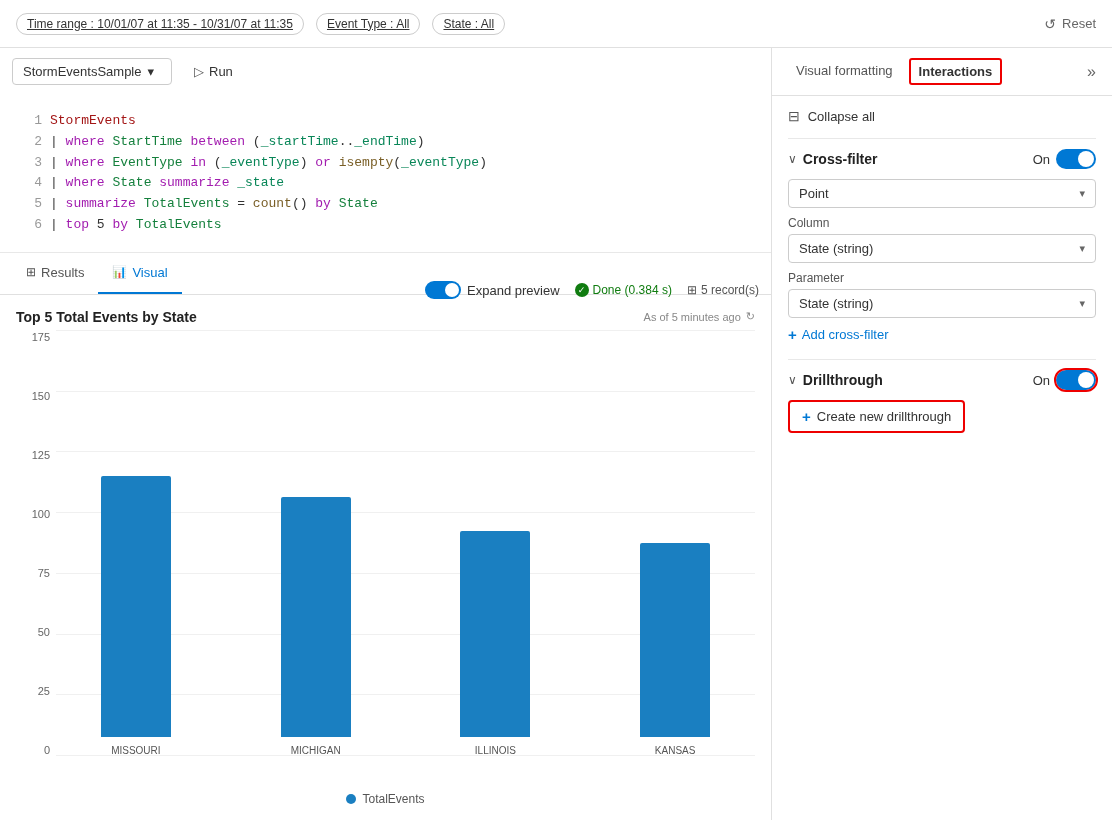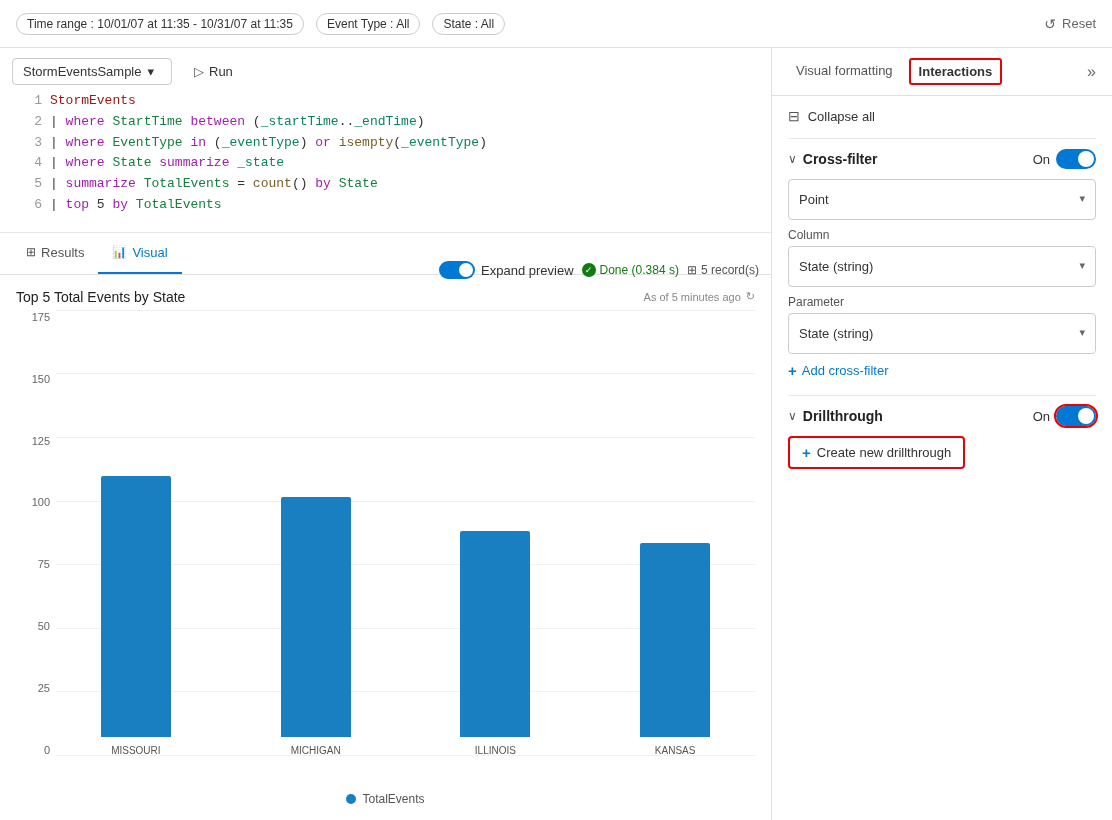--- a/index.html
+++ b/index.html
@@ -7,34 +7,34 @@
 
     
     .top-bar {
       display: flex; align-items: center; gap: 12px;
       padding: 10px 16px; border-bottom: 1px solid #e0e0e0;
       background: #fff; height: 48px;
     }
     .filter-chip {
       border: 1px solid #ccc; border-radius: 16px;
       padding: 3px 10px; font-size: 12px; color: #333;
-      background: #fff; cursor: pointer;
+      background: #fff; cursor: pointer; text-decoration: underline;
     }
     .top-bar-right { margin-left: auto; display: flex; align-items: center; gap: 6px; cursor: pointer; color: #666; font-size: 13px; }
     .reset-icon { font-size: 14px; }
 
     
     .main-layout { display: flex; height: calc(820px - 48px); }
 
     
     .left-panel { flex: 1; border-right: 1px solid #e0e0e0; display: flex; flex-direction: column; min-width: 0; }
 
     
     .query-area { padding: 10px 12px; border-bottom: 1px solid #e8e8e8; }
-    .query-toolbar { display: flex; align-items: center; gap: 10px; margin-bottom: 0; }
+    .query-toolbar { display: flex; align-items: center; gap: 10px; margin-bottom: 20px; }
     .db-select {
       border: 1px solid #ccc; border-radius: 4px; padding: 5px 10px;
       font-size: 13px; background: #fff; cursor: pointer;
       display: flex; align-items: center; gap: 6px; min-width: 160px;
     }
     .run-btn {
       display: flex; align-items: center; gap: 5px;
       padding: 5px 12px; border: none; background: none;
       cursor: pointer; color: #333; font-size: 13px;
     }
@@ -61,39 +61,39 @@
       height: 42px;
     }
     .tab-item {
       display: flex; align-items: center; gap: 5px;
       padding: 0 14px; height: 100%; cursor: pointer;
       font-size: 13px; color: #555; border-bottom: 2px solid transparent;
       position: relative;
     }
     .tab-item.active { color: #0078d4; border-bottom: 2px solid #0078d4; font-weight: 500; }
     .tab-icon { font-size: 12px; }
-    .tabs-right { margin-left: auto; display: flex; align-items: center; gap: 8px; margin-top: 34px; }
+    .tabs-right { margin-left: auto; display: flex; align-items: center; gap: 15px; margin-top: 34px; }
     .expand-toggle { display: flex; align-items: center; gap: 6px; }
     .toggle-switch {
       width: 36px; height: 18px; border-radius: 9px; background: #0078d4;
       position: relative; cursor: pointer;
     }
     .toggle-thumb {
       width: 14px; height: 14px; border-radius: 50%; background: #fff;
       position: absolute; top: 2px; right: 2px;
     }
     .done-badge { display: flex; align-items: center; gap: 4px; color: #107c10; font-size: 12px; }
     .done-circle { width: 14px; height: 14px; background: #107c10; border-radius: 50%; display: flex; align-items: center; justify-content: center; color: #fff; font-size: 9px; }
     .records-badge { display: flex; align-items: center; gap: 4px; color: #555; font-size: 12px; }
     .records-icon { font-size: 12px; }
 
     
     .chart-area { flex: 1; padding: 14px 16px; overflow: hidden; display: flex; flex-direction: column; }
     .chart-title-row { display: flex; align-items: center; justify-content: space-between; margin-bottom: 6px; }
-    .chart-title { font-size: 14px; font-weight: 400; color: #222; }
+    .chart-title { font-size: 14px; font-weight: 700; color: #222; }
     .chart-meta { font-size: 11px; color: #888; display: flex; align-items: center; gap: 5px; }
     .refresh-icon { cursor: pointer; }
 
     
     .bar-chart-wrap { flex: 1; display: flex; flex-direction: column; min-height: 0; }
     .bar-chart { flex: 1; display: flex; align-items: flex-end; position: relative; padding-left: 40px; padding-bottom: 30px; }
     .y-axis { position: absolute; left: 0; top: 0; bottom: 30px; display: flex; flex-direction: column-reverse; justify-content: space-between; font-size: 11px; color: #666; padding-right: 4px; width: 38px; text-align: right; }
     .grid-lines { position: absolute; left: 40px; right: 0; top: 0; bottom: 30px; }
     .grid-line { position: absolute; left: 0; right: 0; border-top: 1px solid #f0f0f0; }
     .bars-container { display: flex; align-items: flex-end; gap: 20px; width: 100%; justify-content: space-around; position: relative; z-index: 1; }
@@ -125,22 +125,22 @@
     .chevron-down { font-size: 12px; color: #555; cursor: pointer; }
     .section-title { font-size: 14px; font-weight: 600; color: #222; }
     .section-toggle { display: flex; align-items: center; gap: 6px; font-size: 13px; color: #333; }
     .toggle-on { width: 40px; height: 20px; border-radius: 10px; background: #0078d4; position: relative; cursor: pointer; }
     .toggle-on .thumb { width: 16px; height: 16px; border-radius: 50%; background: #fff; position: absolute; top: 2px; right: 2px; }
     .toggle-on.highlighted { outline: 2px solid #e00; border-radius: 12px; }
 
     .field-label { font-size: 12px; color: #555; margin-bottom: 4px; margin-top: 8px; }
     .field-select {
       width: 100%; border: 1px solid #ccc; border-radius: 4px;
-      padding: 12px 10px; font-size: 13px; background: #fff;
-      display: flex; justify-content: space-between;
+      padding: 6px 10px; font-size: 13px; background: #fff;
+      display: flex; align-items: center; justify-content: space-between;
       cursor: pointer; color: #333;
     }
     .field-select .chevron { color: #666; font-size: 11px; }
 
     .add-link { display: flex; align-items: center; gap: 5px; color: #0078d4; font-size: 13px; cursor: pointer; margin-top: 8px; }
     .add-link .plus { font-weight: bold; font-size: 15px; }
 
     .drillthrough-section { margin-top: 8px; }
     .create-btn {
       display: flex; align-items: center; gap: 6px;

